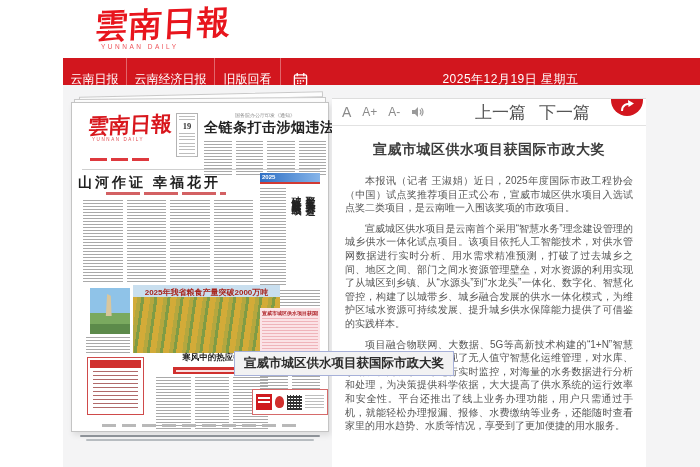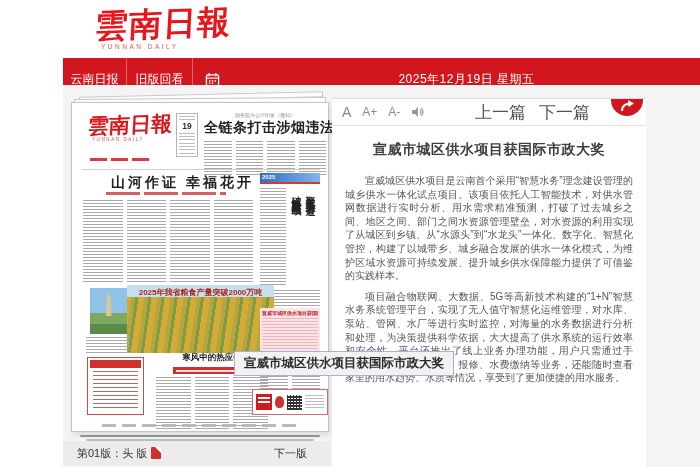--- a/index.html
+++ b/index.html
@@ -39,36 +39,36 @@
 
   .np-logo { position:absolute; left:16px; top:10px; }
   .np-logo .cn { font-family:"Liberation Serif", serif; font-weight:bold; font-size:21px;
     color:#d8161c; transform:skewX(-5deg) rotate(-2deg); white-space:nowrap; line-height:24px; }
   .np-logo .en { font-size:4.5px; color:#d8161c; letter-spacing:1.6px; margin-left:4px; opacity:.8; }
   .np-redtags { position:absolute; left:18px; top:55px; display:flex; gap:4px; }
   .np-redtags span { display:block; width:17px; height:3px; background:#d8161c; opacity:.85; }
 
   .np-datebox { position:absolute; left:104px; top:10px; width:22px; height:44px;
     border:1px solid #b3b3b3; padding:2px 2px; }
-  .np-datebox .d { font-size:8.5px; font-weight:bold; color:#333; text-align:center; line-height:10px; }
+  .np-datebox .d { font-size:8.5px; font-weight:bold; color:#333; text-align:center; line-height:10px;font-family:Liberation Serif, serif; }
   .np-datebox .ln { height:8px; margin-top:2px;
     background:repeating-linear-gradient(#bdbdbd 0 1px, transparent 1px 3px); }
 
   .np-topblock { position:absolute; left:132px; top:9px; width:122px; }
   .np-topnotice { font-size:5px; color:#8a8a8a; text-align:center; white-space:nowrap; }
   .np-topheadline { font-size:14px; font-weight:bold; color:#222; text-align:center;
     letter-spacing:.5px; white-space:nowrap; margin-top:1px; }
   .cols { display:flex; gap:4px; }
   .cols > i { flex:1; display:block;
     background:repeating-linear-gradient(#a9a9a9 0 1px, transparent 1px 3px); }
   .np-topcols { margin-top:4px; height:36px; }
 
   .np-hr { position:absolute; left:10px; top:66px; width:238px; height:1px; background:#cfcfcf; }
 
-  .np-mainhead { position:absolute; left:6px; top:71px; width:176px; text-align:right;
+  .np-mainhead { position:absolute; left:6px; top:71px; width:176px; text-align:left;
     font-size:14px; font-weight:bold; color:#1f1f1f; letter-spacing:3px; white-space:nowrap; }
   .np-subline { position:absolute; left:34px; top:89px; width:120px; height:3px;
     background:repeating-linear-gradient(90deg,#c8393c 0 34px, transparent 34px 38px); opacity:.8; }
   .np-maincols { position:absolute; left:11px; top:97px; width:170px; height:84px; }
 
   .np-rightcol { position:absolute; left:188px; top:70px; width:60px; }
   .np-banner { height:11px; background:linear-gradient(90deg,#2f6fc4,#85b4e9);
     border-bottom:2px solid #d23a33; color:#fff; font-size:6px; font-weight:bold;
     line-height:9px; padding-left:2px; }
   .np-rightrow { display:flex; gap:3px; margin-top:4px; }
@@ -76,21 +76,21 @@
     background:repeating-linear-gradient(#a9a9a9 0 1px, transparent 1px 3px); }
   .np-vhead { writing-mode:vertical-rl; font-size:10px; font-weight:bold; color:#222;
     letter-spacing:2px; line-height:14px; white-space:pre-line; height:98px; }
   .np-rightfill { margin-top:4px; height:26px;
     background:repeating-linear-gradient(#a9a9a9 0 1px, transparent 1px 3px); }
 
   .np-photo-left { position:absolute; left:18px; top:185px; width:40px; height:46px;
     background:linear-gradient(180deg,#8fc3e8 0 55%,#7aa95f 55% 78%,#5c8a4a 78%); }
   .np-photo-left .monument { position:absolute; left:14px; top:6px; width:9px; height:22px;
     background:#d9c69c; clip-path:polygon(20% 100%,35% 0,75% 8%,85% 100%); }
-  .np-photo-right { position:absolute; left:55px; top:182px; width:147px; height:68px;
+  .np-photo-right { position:absolute; left:61px; top:182px; width:147px; height:68px;
     background:
       linear-gradient(180deg,#c9dfef 0 12px, rgba(201,223,239,0) 12px),
       repeating-linear-gradient(98deg,#d3ab38 0 6px,#b5a73e 6px 10px,#7f9c45 10px 13px); }
   .np-photo-headline { position:absolute; left:0; top:2px; width:100%; text-align:center;
     font-size:8px; font-weight:bold; color:#a8241c; white-space:nowrap; }
   .np-underleft { position:absolute; left:14px; top:234px; width:44px; height:16px;
     background:repeating-linear-gradient(#a9a9a9 0 1px, transparent 1px 3px); }
 
   .np-pink { position:absolute; left:188px; top:205px; width:60px; height:45px;
     background:#fbe3e6; padding:2px; cursor:pointer; }
@@ -169,20 +169,21 @@
 
 <div id="page">
 
   <div class="site-logo">
     <div class="cn">雲南日報</div>
     <div class="en">YUNNAN DAILY</div>
   </div>
 
   <div class="nav">
     <div class="nav-item w1">云南日报</div>
+    <div class="nav-item w3">云南经济日报</div>
     <div class="nav-item w5">旧版回看</div>
     <div class="nav-cal">
       <svg width="15" height="15" viewBox="0 0 16 16">
         <rect x="1.5" y="3" width="13" height="11.5" rx="1.5" fill="none" stroke="#fff" stroke-width="1.4"></rect>
         <line x1="4.5" y1="1" x2="4.5" y2="4.5" stroke="#fff" stroke-width="1.4"></line>
         <line x1="11.5" y1="1" x2="11.5" y2="4.5" stroke="#fff" stroke-width="1.4"></line>
         <line x1="1.5" y1="6.5" x2="14.5" y2="6.5" stroke="#fff" stroke-width="1.2"></line>
         <circle cx="5" cy="9.5" r=".9" fill="#fff"></circle>
           <circle cx="8" cy="9.5" r=".9" fill="#fff"></circle>
         <circle cx="11" cy="9.5" r=".9" fill="#fff"></circle>
@@ -292,27 +293,20 @@
       <div class="flame"></div>
       <div class="qr"></div>
       <div class="side"></div>
     </div>
     <div class="np-footerline"></div>
   </div>
 
   <div class="stack-bot1"></div>
   <div class="stack-bot2"></div>
 
-  <div class="page-bar">
-    <div class="label">
-      <span>第01版：头 版</span>
-      <span class="pdf-icon"></span>
-    </div>
-    <span class="next">下一版</span>
-  </div>
 
   <div class="article">
     <div class="toolbar">
       <span class="tb-a">A</span>
       <span class="tb-ap">A+</span>
       <span class="tb-am">A-</span>
       <span class="tb-spk">
         <svg width="14" height="12" viewBox="0 0 14 12">
           <polygon points="1,4 4,4 7,1 7,11 4,8 1,8" fill="#9a9a9a"></polygon>
           <path d="M9 3.5 Q11 6 9 8.5" fill="none" stroke="#9a9a9a" stroke-width="1.2"></path>
@@ -326,20 +320,21 @@
         <svg width="16" height="13" viewBox="0 0 16 13">
           <path d="M3 12 C3 6, 8 4, 11.5 5.5" fill="none" stroke="#fff" stroke-width="2"></path>
           <path d="M9 1 L15 4.5 L9.5 8 Z" fill="#fff"></path>
         </svg>
       </span>
     </div>
 
     <div class="article-title">宣威市城区供水项目获国际市政大奖</div>
 
     <div class="article-body">
+      <p>本报讯（记者 王淑娟）近日，2025年度国际市政工程协会（中国）试点奖推荐项目正式公布，宣威市城区供水项目入选试点奖二类项目，是云南唯一入围该奖项的市政项目。</p>
       <p>宣威城区供水项目是云南首个采用“智慧水务”理念建设管理的城乡供水一体化试点项目。该项目依托人工智能技术，对供水管网数据进行实时分析、用水需求精准预测，打破了过去城乡之间、地区之间、部门之间水资源管理壁垒，对水资源的利用实现了从城区到乡镇、从“水源头”到“水龙头”一体化、数字化、智慧化管控，构建了以城带乡、城乡融合发展的供水一体化模式，为维护区域水资源可持续发展、提升城乡供水保障能力提供了可借鉴的实践样本。</p>
       <p>项目融合物联网、大数据、5G等高新技术构建的“1+N”智慧水务系统管理平台，实现了无人值守智慧化运维管理，对水库、泵站、管网、水厂等进行实时监控，对海量的水务数据进行分析和处理，为决策提供科学依据，大大提高了供水系统的运行效率和安全性。平台还推出了线上业务办理功能，用户只需通过手机，就能轻松办理报漏、报修、水费缴纳等业务，还能随时查看家里的用水趋势、水质等情况，享受到了更加便捷的用水服务。</p>
     </div>
   </div>
 
   <div class="tooltip">宣威市城区供水项目获国际市政大奖</div>
 
 </div>
 
 </body></html>

